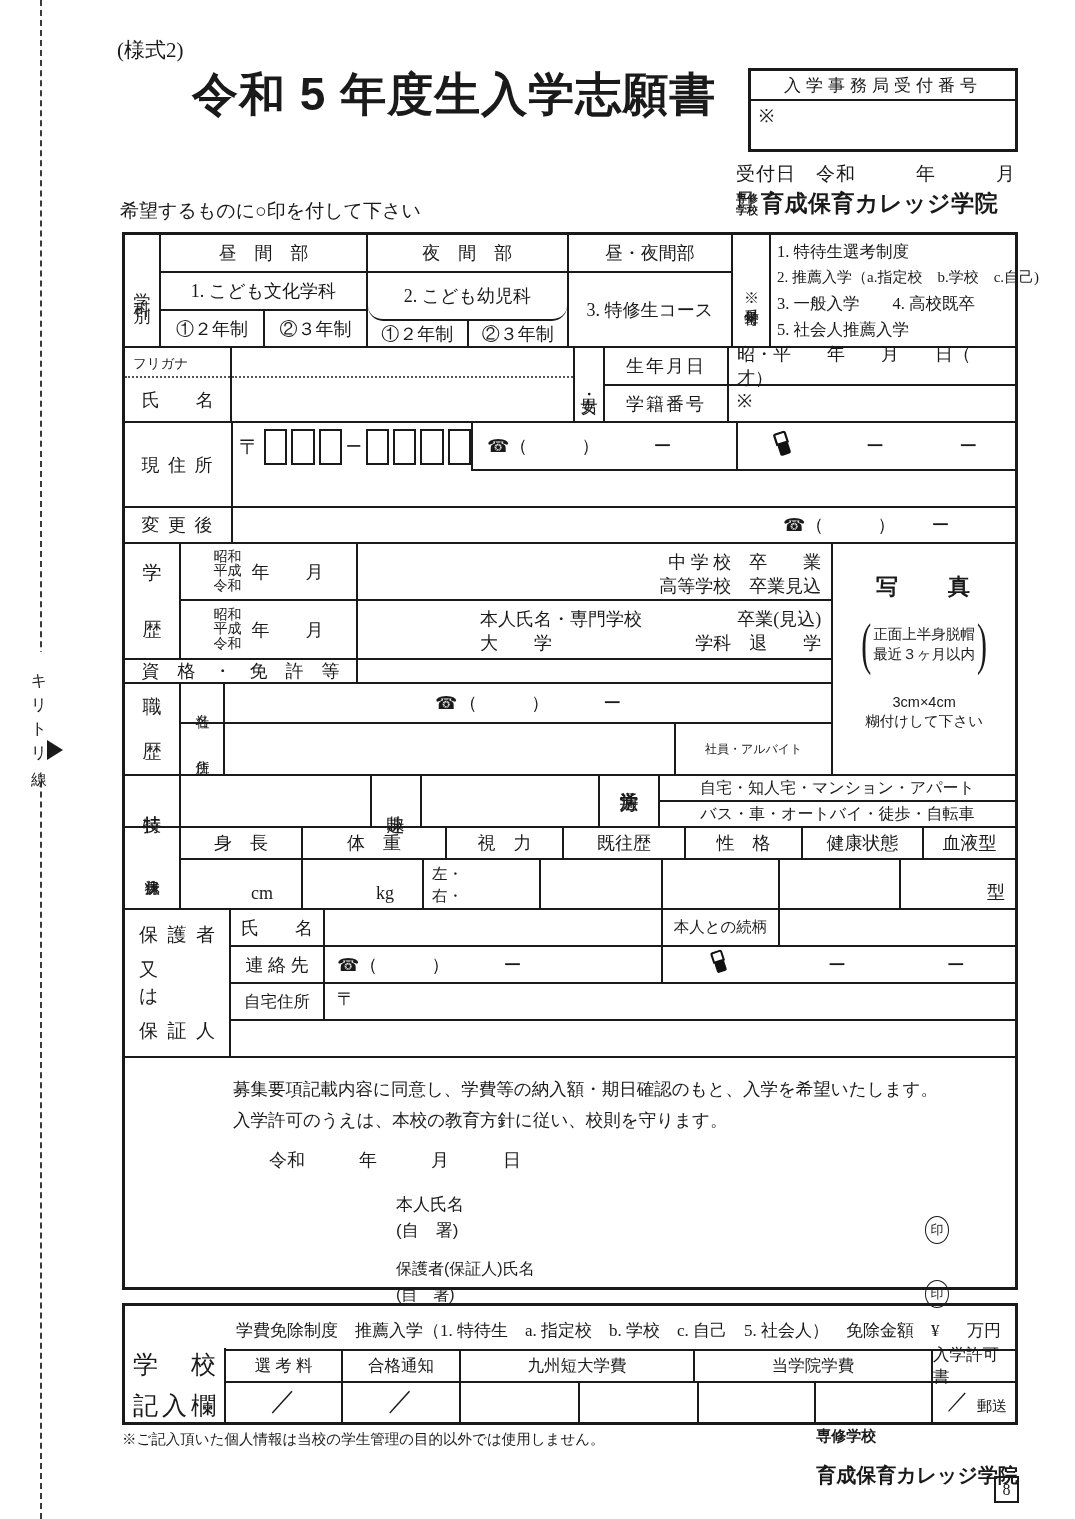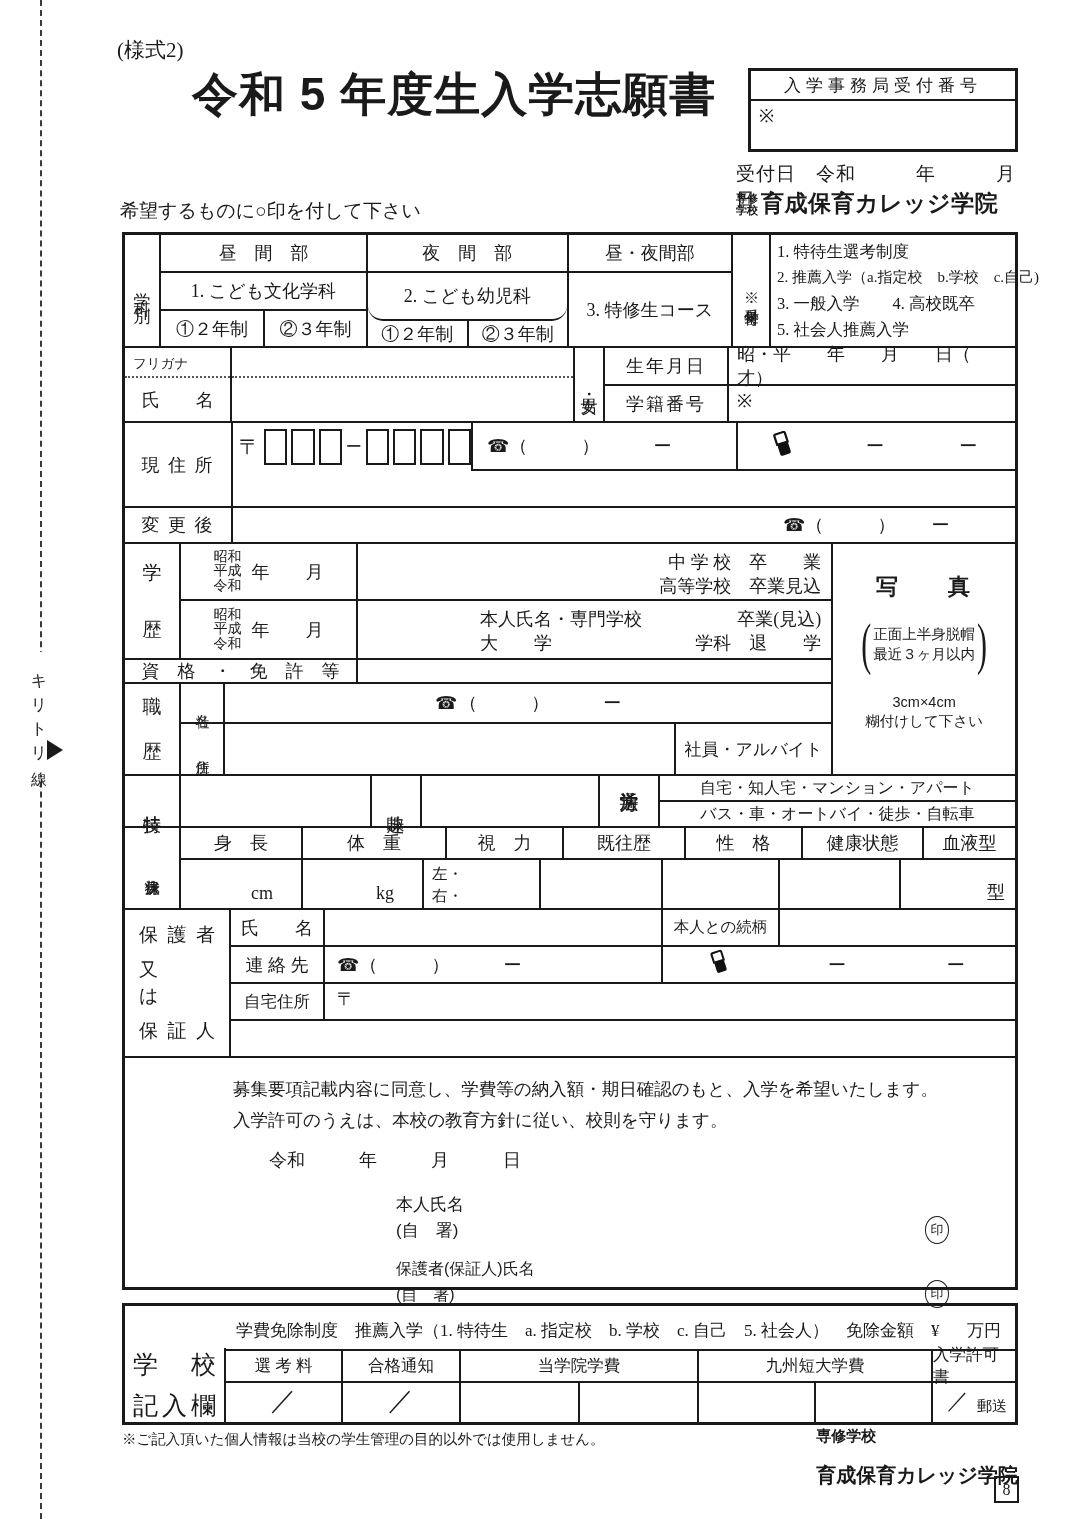--- a/index.html
+++ b/index.html
@@ -251,21 +251,21 @@
             <div class="row bb" style="height:40px; flex:none;">
               <div class="cell vert vc" style="width:44px; font-size:14px;">社名</div>
               <div class="ft" style="flex:1; display:flex; align-items:center; justify-content:center; gap:2px;">
                 <span>☎</span>
                 <span>（　　　）　　　ー</span>
               </div>
             </div>
             <div class="row" style="flex:1;">
               <div class="cell vert vc" style="width:44px; font-size:14px;">住所</div>
               <div style="width:425px;"></div>
-              <div class="vc sans" style="flex:1; border-left:2px solid #1a1a1a; font-size:17px;margin-left:24px;">社員・アルバイト</div>
+              <div class="vc sans" style="flex:1; border-left:2px solid #1a1a1a; font-size:12px;margin-left:24px;">社員・アルバイト</div>
             </div>
           </div>
         </div>
       </div>
 
       <div class="photo" style="width:183px;">
         <div class="t">写　　真</div>
         <div class="paren">
           <span class="p">(</span>
           <span class="lines">
@@ -386,22 +386,22 @@
       <div>記入欄</div>
     </div>
     <div class="col" style="flex:1;">
       <div class="bb ft" style="height:40px; flex:none; display:flex; align-items:center; justify-content:space-between; padding:0 14px 0 10px; font-size:17px; white-space:nowrap;">
         <span>学費免除制度　推薦入学（1. 特待生　a. 指定校　b. 学校　c. 自己　5. 社会人）　免除金額　¥</span>
         <span>万円</span>
       </div>
       <div class="row bb" style="height:32px; flex:none;">
         <div class="cell vc ft" style="width:117px; font-size:16.5px;">選 考 料</div>
         <div class="cell vc ft" style="width:118px; font-size:16.5px;">合格通知</div>
+        <div class="cell vc ft" style="width:234px; font-size:16.5px;">九州短大学費</div>
         <div class="cell vc ft" style="width:238px; font-size:16.5px;">当学院学費</div>
-        <div class="cell vc ft" style="width:234px; font-size:16.5px;">九州短大学費</div>
         <div class="vc ft" style="flex:1; font-size:16.5px;">入学許可書</div>
       </div>
       <div class="row" style="flex:1;">
         <div class="cell slash" style="width:117px; display:flex; align-items:flex-end; justify-content:center; padding-bottom:4px;">／</div>
         <div class="cell slash" style="width:118px; display:flex; align-items:flex-end; justify-content:center; padding-bottom:4px;">／</div>
         <div class="cell" style="width:119px;"></div>
         <div class="cell" style="width:119px;"></div>
         <div class="cell" style="width:117px;"></div>
         <div class="cell" style="width:117px;"></div>
         <div style="flex:1; display:flex; align-items:flex-end; justify-content:flex-end; gap:8px; padding:0 8px 6px 0;">

